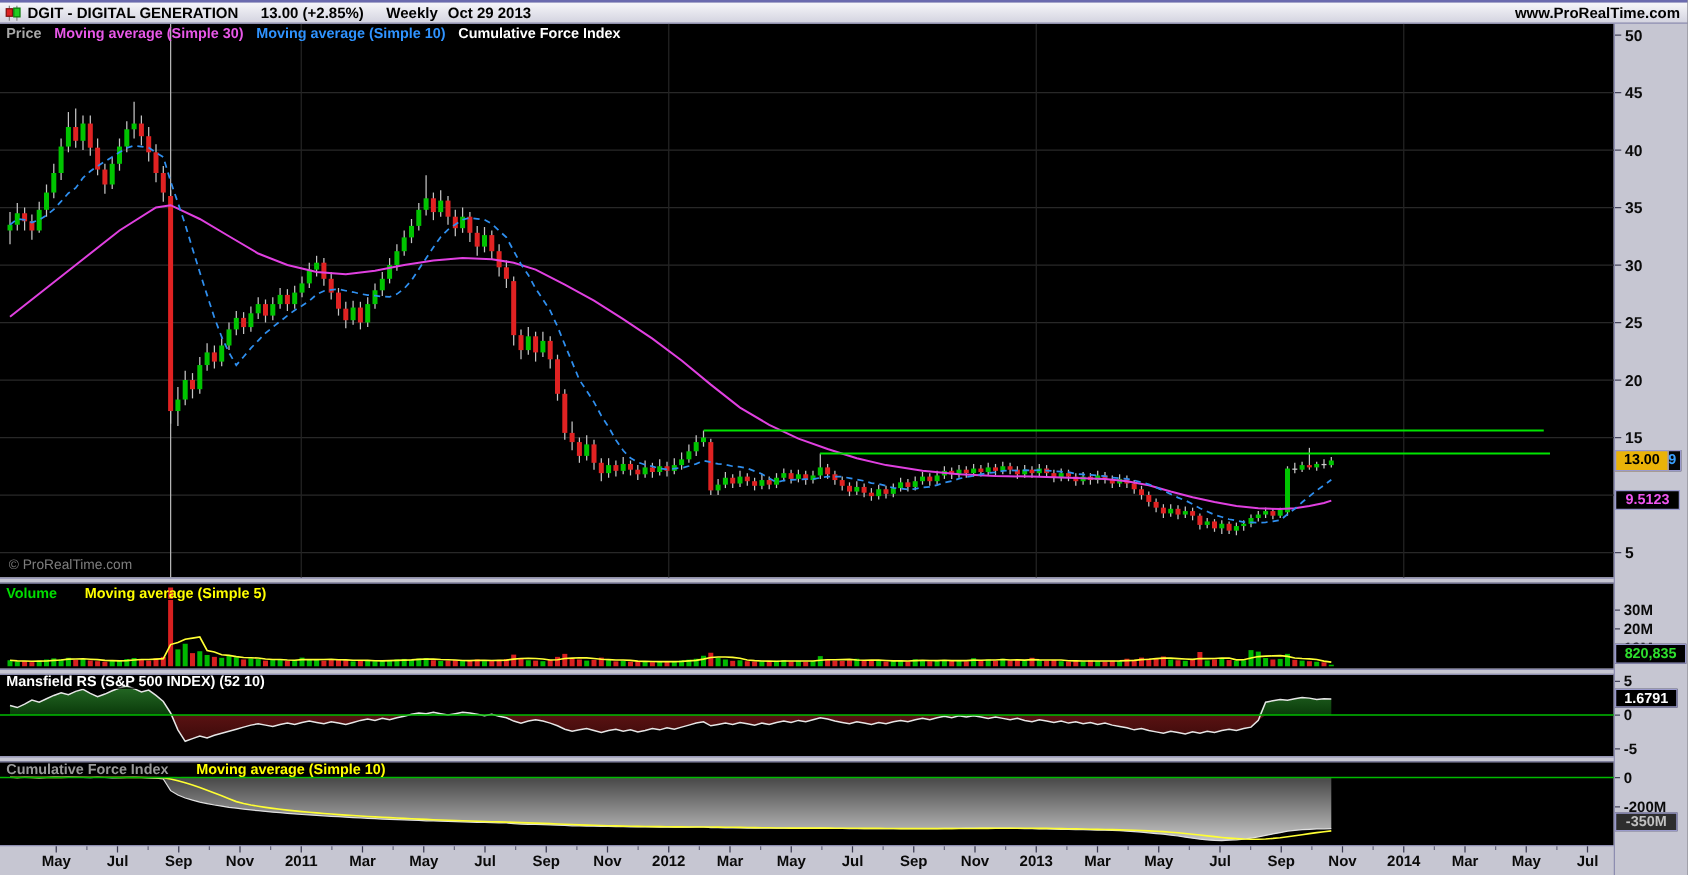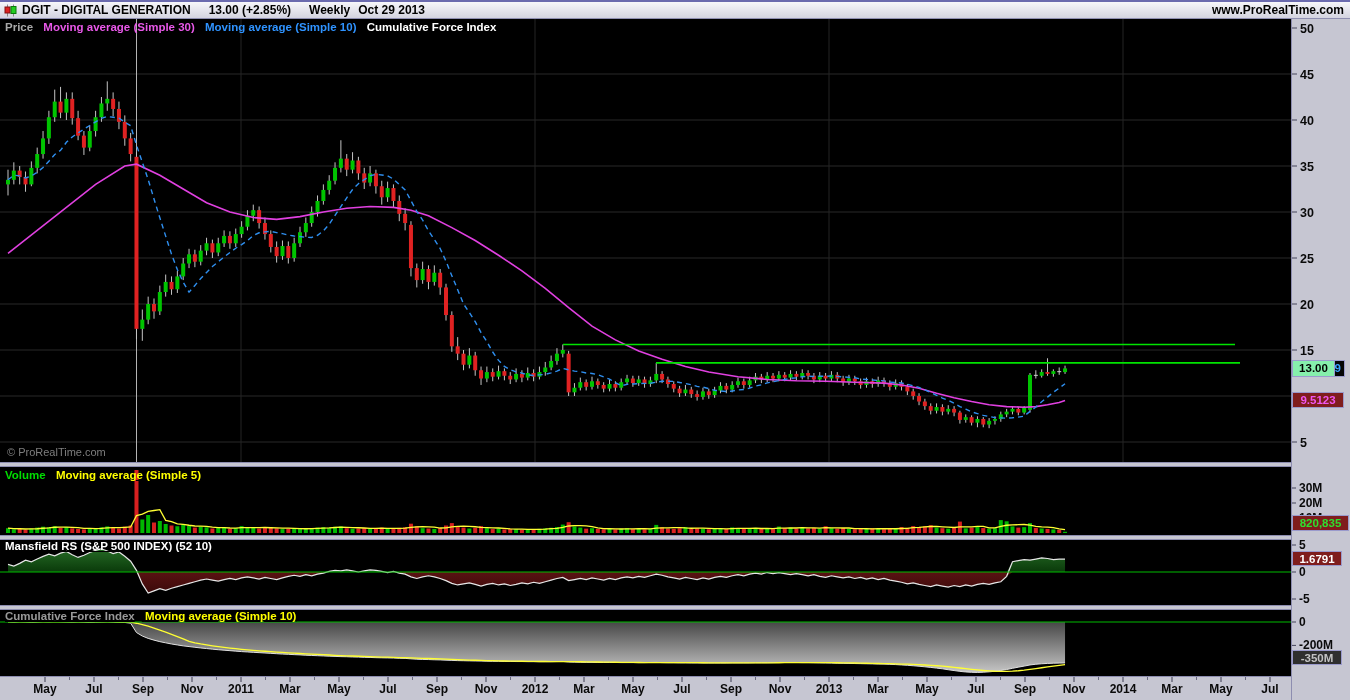--- a/index.html
+++ b/index.html
@@ -17,30 +17,30 @@
   #topbar .sp{flex:1;}
   #tb-icon{margin:0 5px 0 4px;display:flex;align-items:center;}
   
   .leg{font-size:11.5px;font-weight:bold;letter-spacing:0;text-decoration:underline;}
   .leg span{margin-right:7px;cursor:pointer;}
   .c-price{color:#a8a8a8;}
   .c-ma30{color:#e858e8;}
   .c-ma10{color:#2f93ff;}
   .c-cfi-w{color:#ffffff;}
   .c-vol{color:#00dd00;}
-  .c-yel{color:#ffff00;}
+  .c-yel{color:#ffff00;margin-left:12px;}
   .c-white{color:#ffffff;}
   .c-gray{color:#9a9a9a;}
   #watermark{left:7px;top:446px;color:#7e7e7e;font-size:11px;font-weight:normal;}
   
-  .vbox{position:absolute;z-index:3;box-sizing:border-box;border:1px solid #9a9acc;background:#7f1d1d;
+  .vbox{position:absolute;z-index:3;box-sizing:border-box;border:1px solid #9a9acc;background:#000000;
     font-size:11.5px;font-weight:bold;text-align:center;line-height:14px;}
   #px-back{left:1292px;top:360px;width:53px;height:17px;background:#050505;color:#3aa0ff;
     text-align:right;padding-right:3px;line-height:15px;}
-  #px-box{left:1292px;top:360px;width:43px;height:17px;background:#86efac;color:#000;line-height:15px;}
+  #px-box{left:1292px;top:360px;width:43px;height:17px;background:#eab308;color:#000;line-height:15px;}
   #ma30-box{left:1292px;top:392px;width:52px;height:16px;color:#f055f0;}
   #vol-box{left:1292px;top:515px;width:57px;height:16px;color:#2ee02e;text-align:center;}
   #mans-box{left:1292px;top:551px;width:50px;height:15px;color:#ffffff;}
   #cfi-box{left:1292px;top:650px;width:50px;height:15px;background:#2e2e2e;color:#c2c2c2;}
 </style>
 </head>
 <body>
 
 <div id="stage">
 

